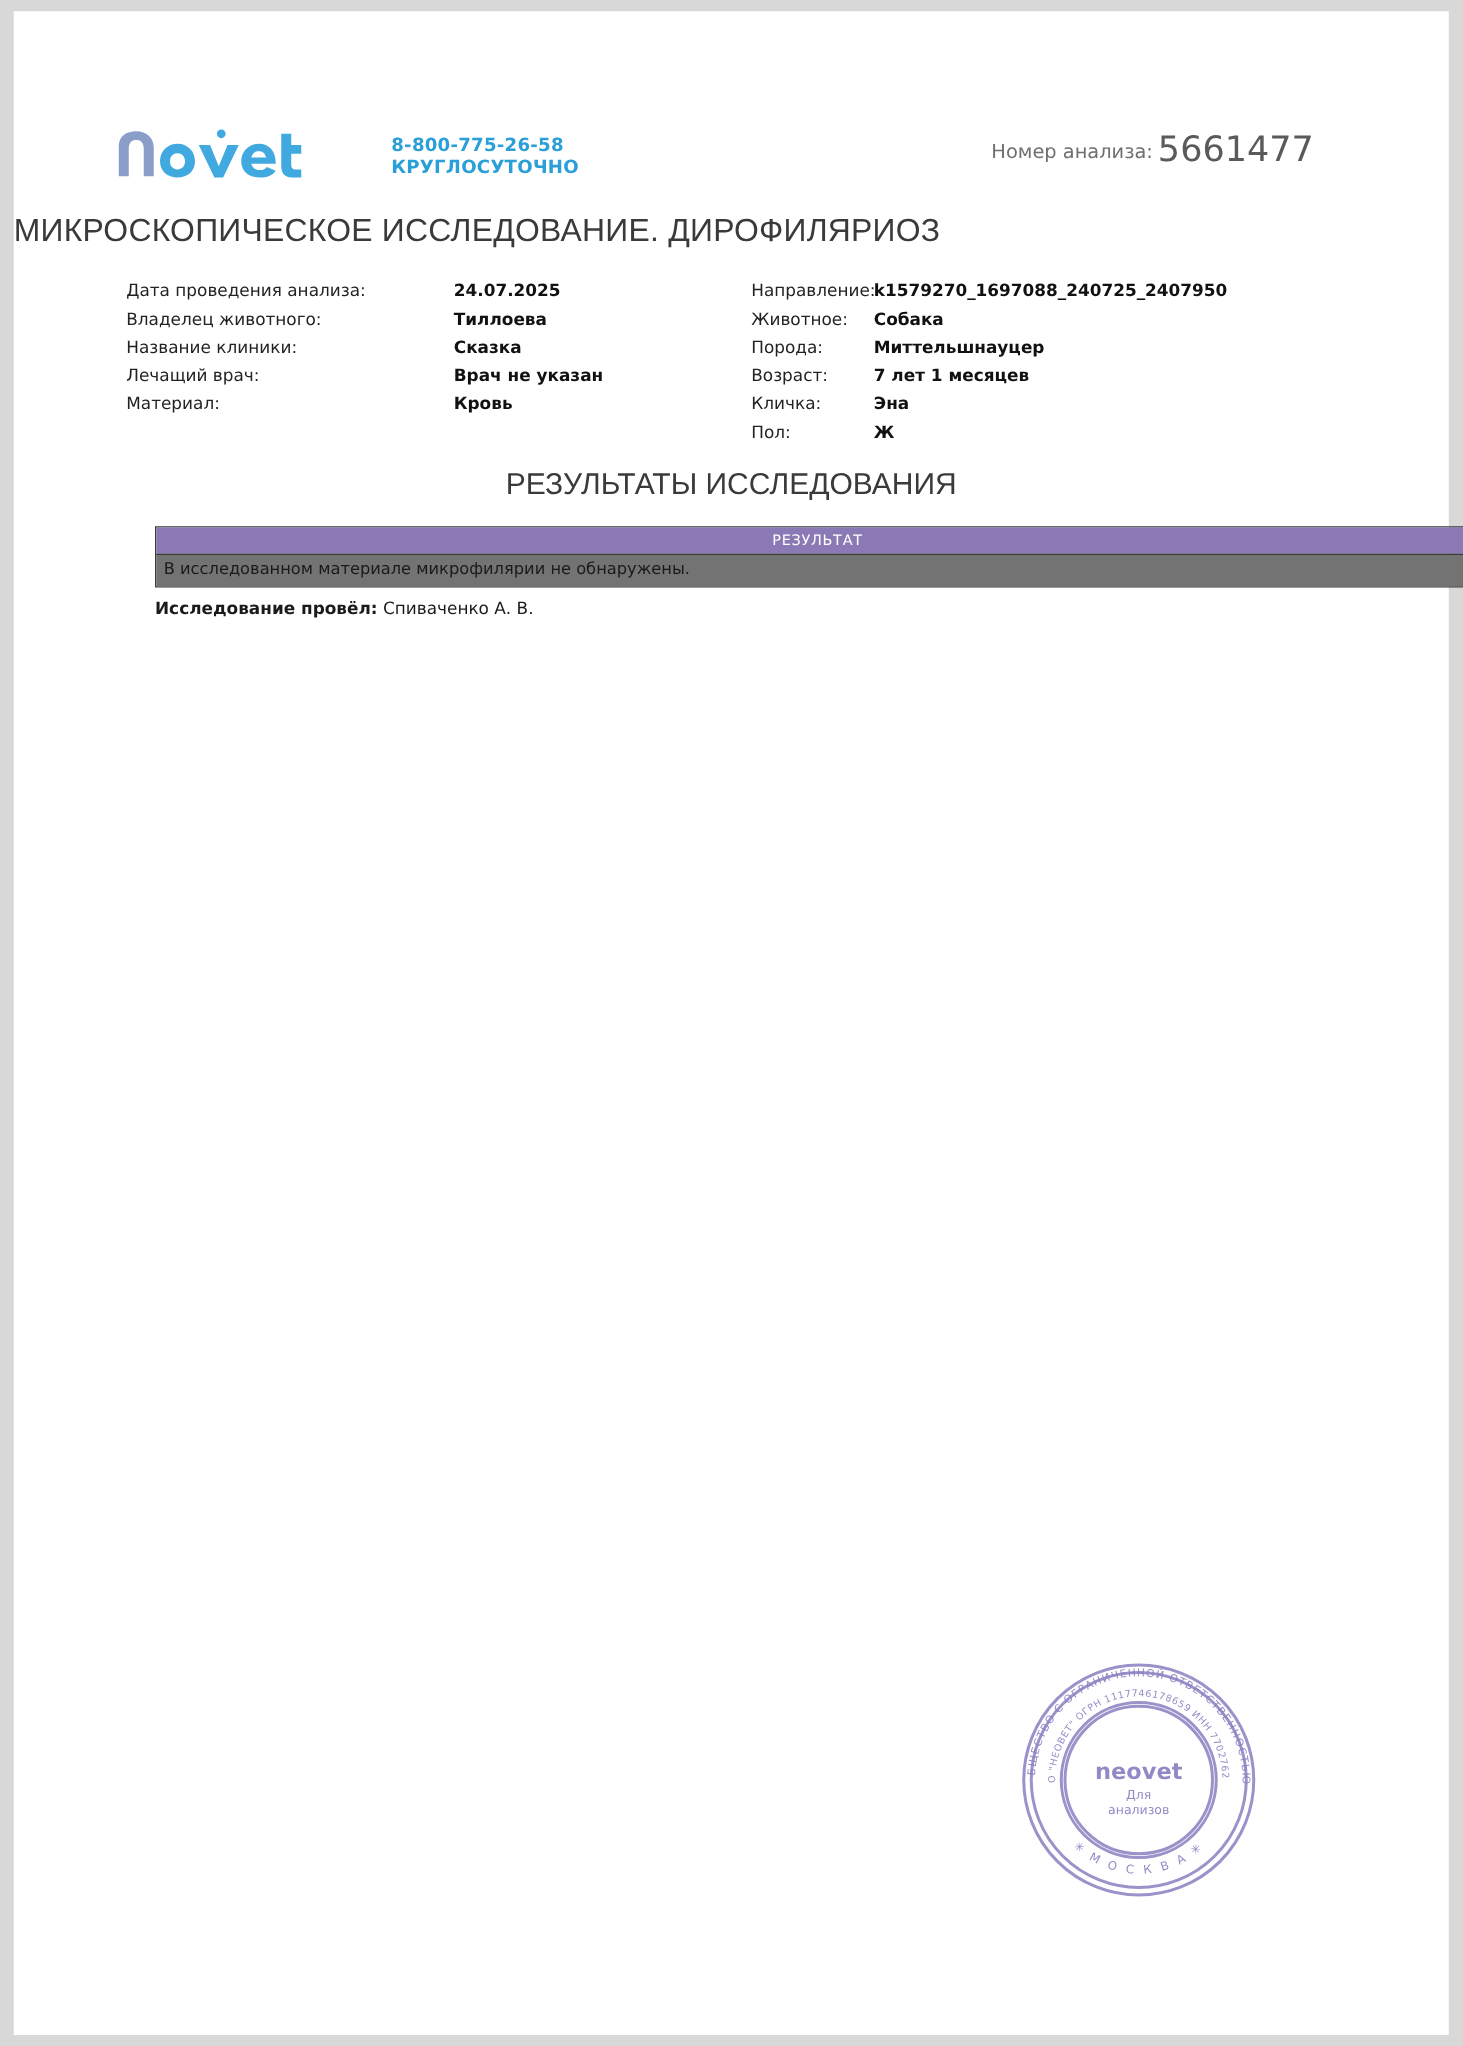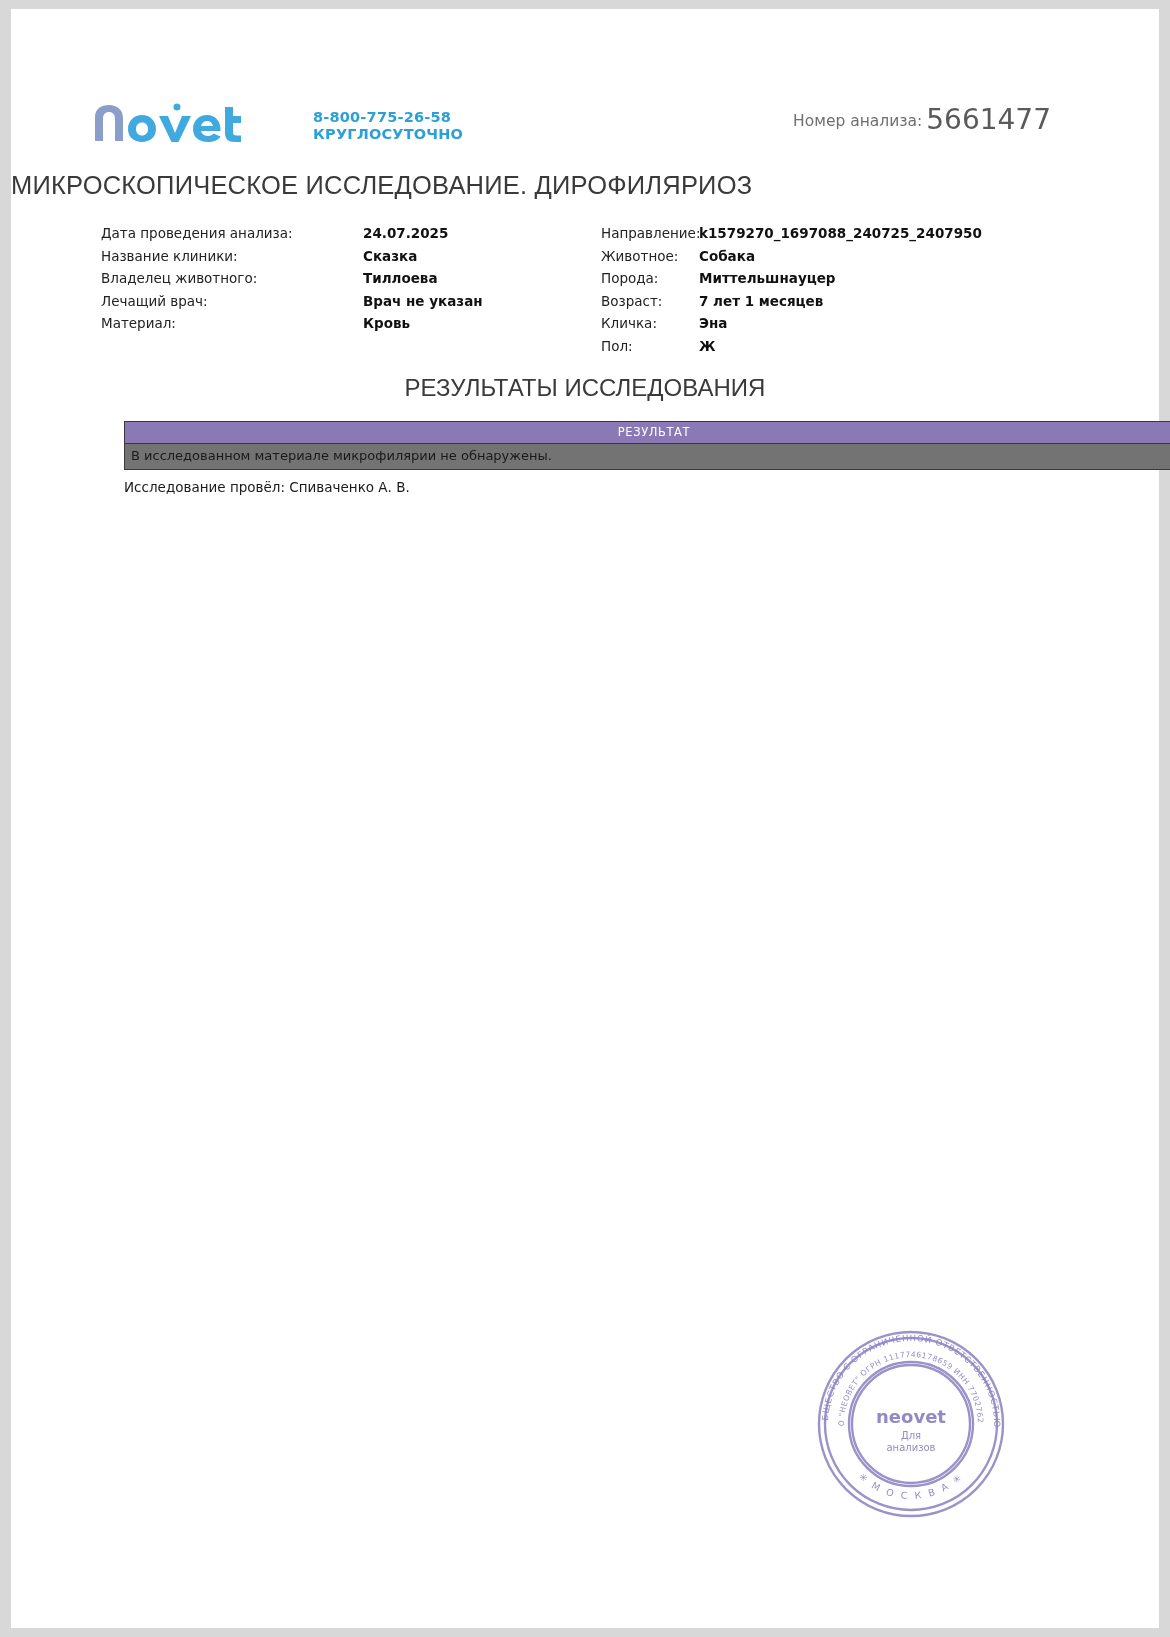--- a/index.html
+++ b/index.html
@@ -167,21 +167,21 @@
   }
 
   
   .performer {
     position: absolute;
     left: 113px;
     top: 470px;
     font-size: 13.5px;
     color: #1a1a1a;
   }
-  .performer .lbl { font-weight: normal; }
+  .performer .lbl { font-weight: bold; }
   .performer .val { font-weight: normal; }
 
   
   .stamp {
     position: absolute;
     left: 795px;
     top: 1310px;
     width: 210px;
     height: 210px;
   }
@@ -221,24 +221,24 @@
     </div>
 
     <div class="doc-title">МИКРОСКОПИЧЕСКОЕ ИССЛЕДОВАНИЕ. ДИРОФИЛЯРИОЗ</div>
 
     <div class="info">
       <div class="col col-left">
         <div class="row">
           <span class="k">Дата проведения анализа:</span><span class="v">24.07.2025</span>
         </div>
         <div class="row">
+          <span class="k">Владелец животного:</span><span class="v">Тиллоева</span>
+        </div>
+        <div class="row">
           <span class="k">Название клиники:</span><span class="v">Сказка</span>
-        </div>
-        <div class="row">
-          <span class="k">Владелец животного:</span><span class="v">Тиллоева</span>
         </div>
         <div class="row">
           <span class="k">Лечащий врач:</span><span class="v">Врач не указан</span>
         </div>
         <div class="row">
           <span class="k">Материал:</span><span class="v">Кровь</span>
         </div>
       </div>
 
       <div class="col col-right">

